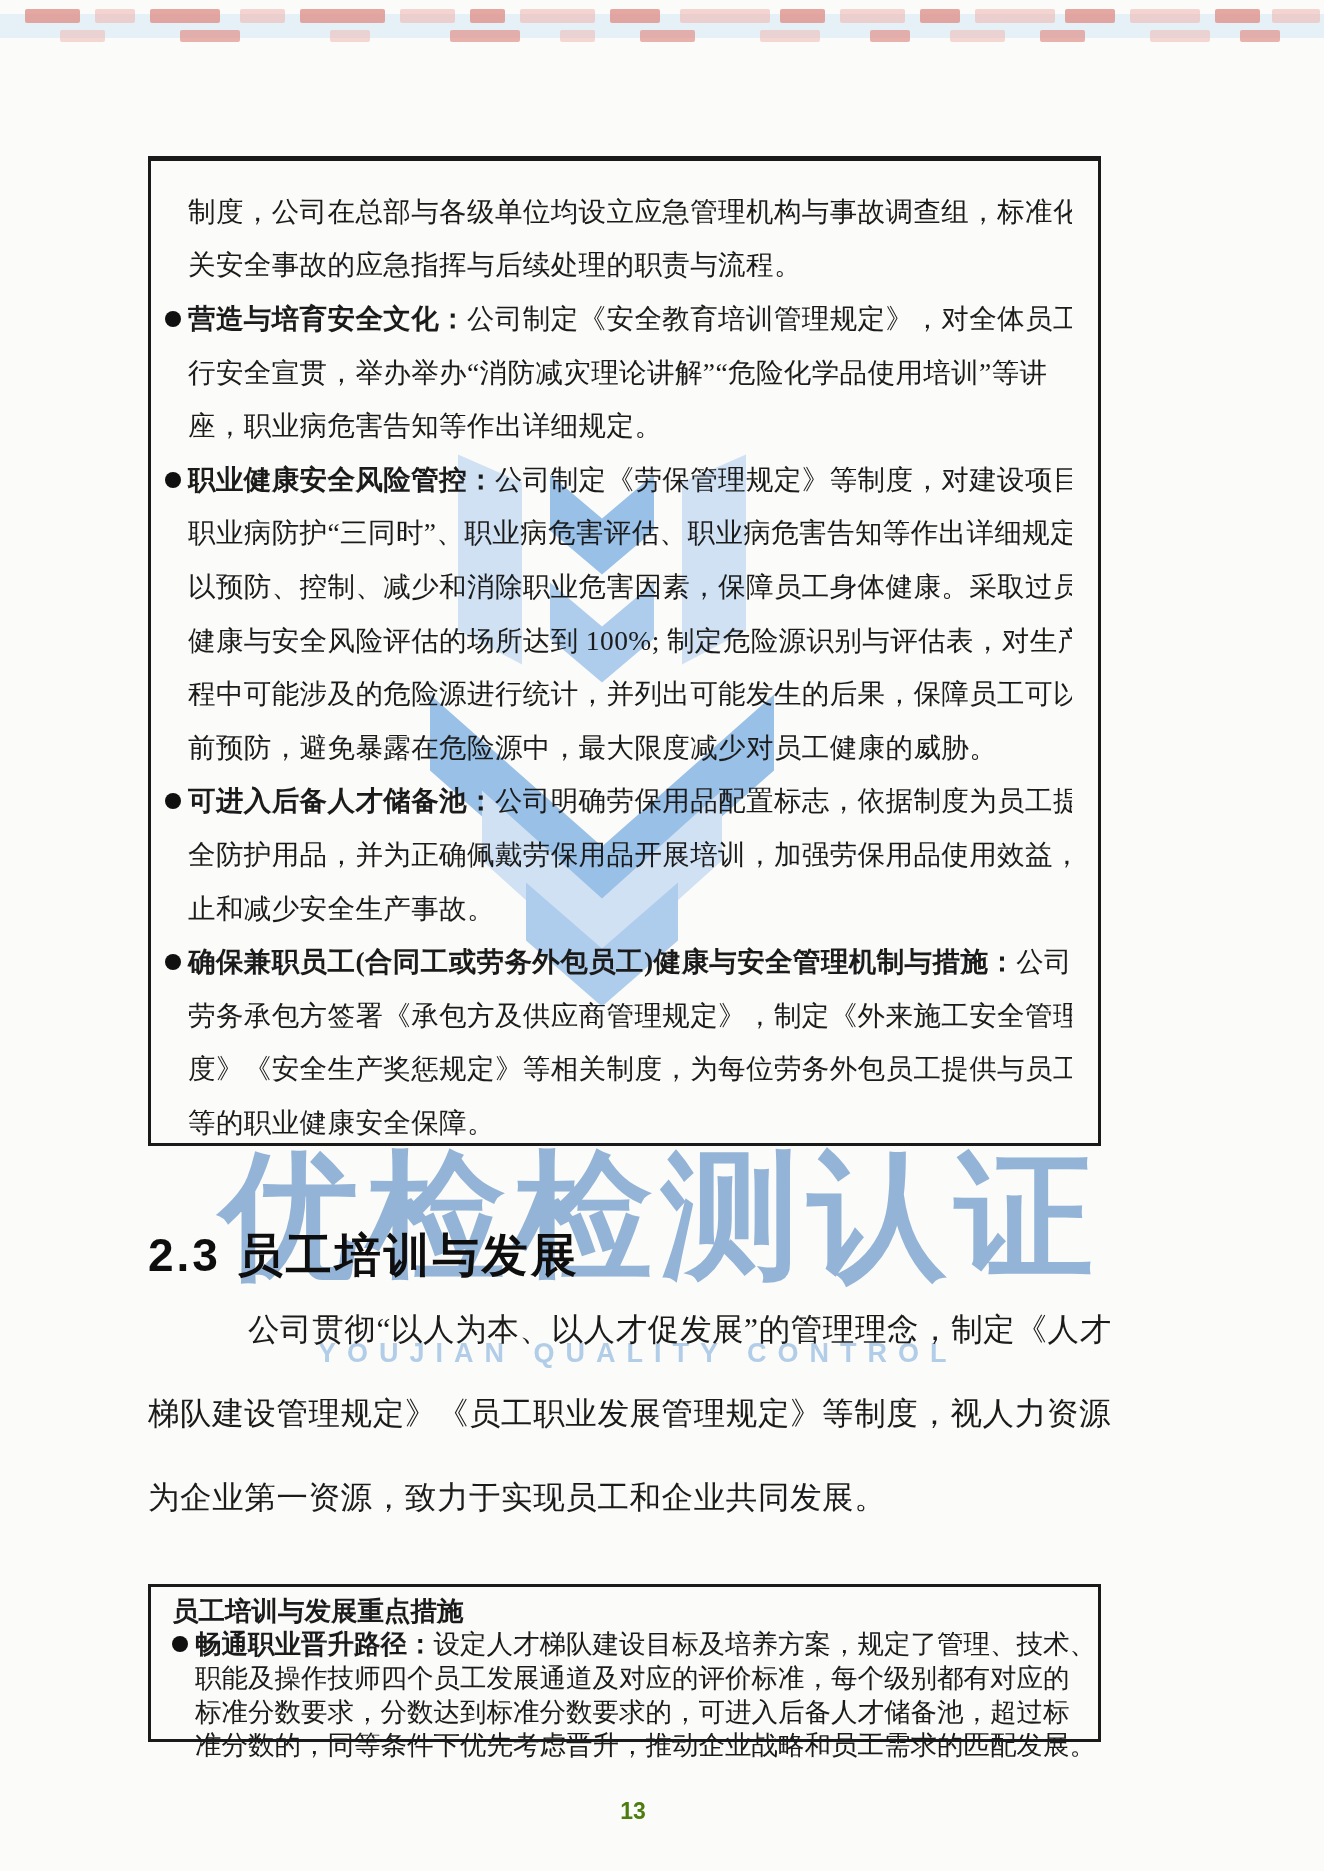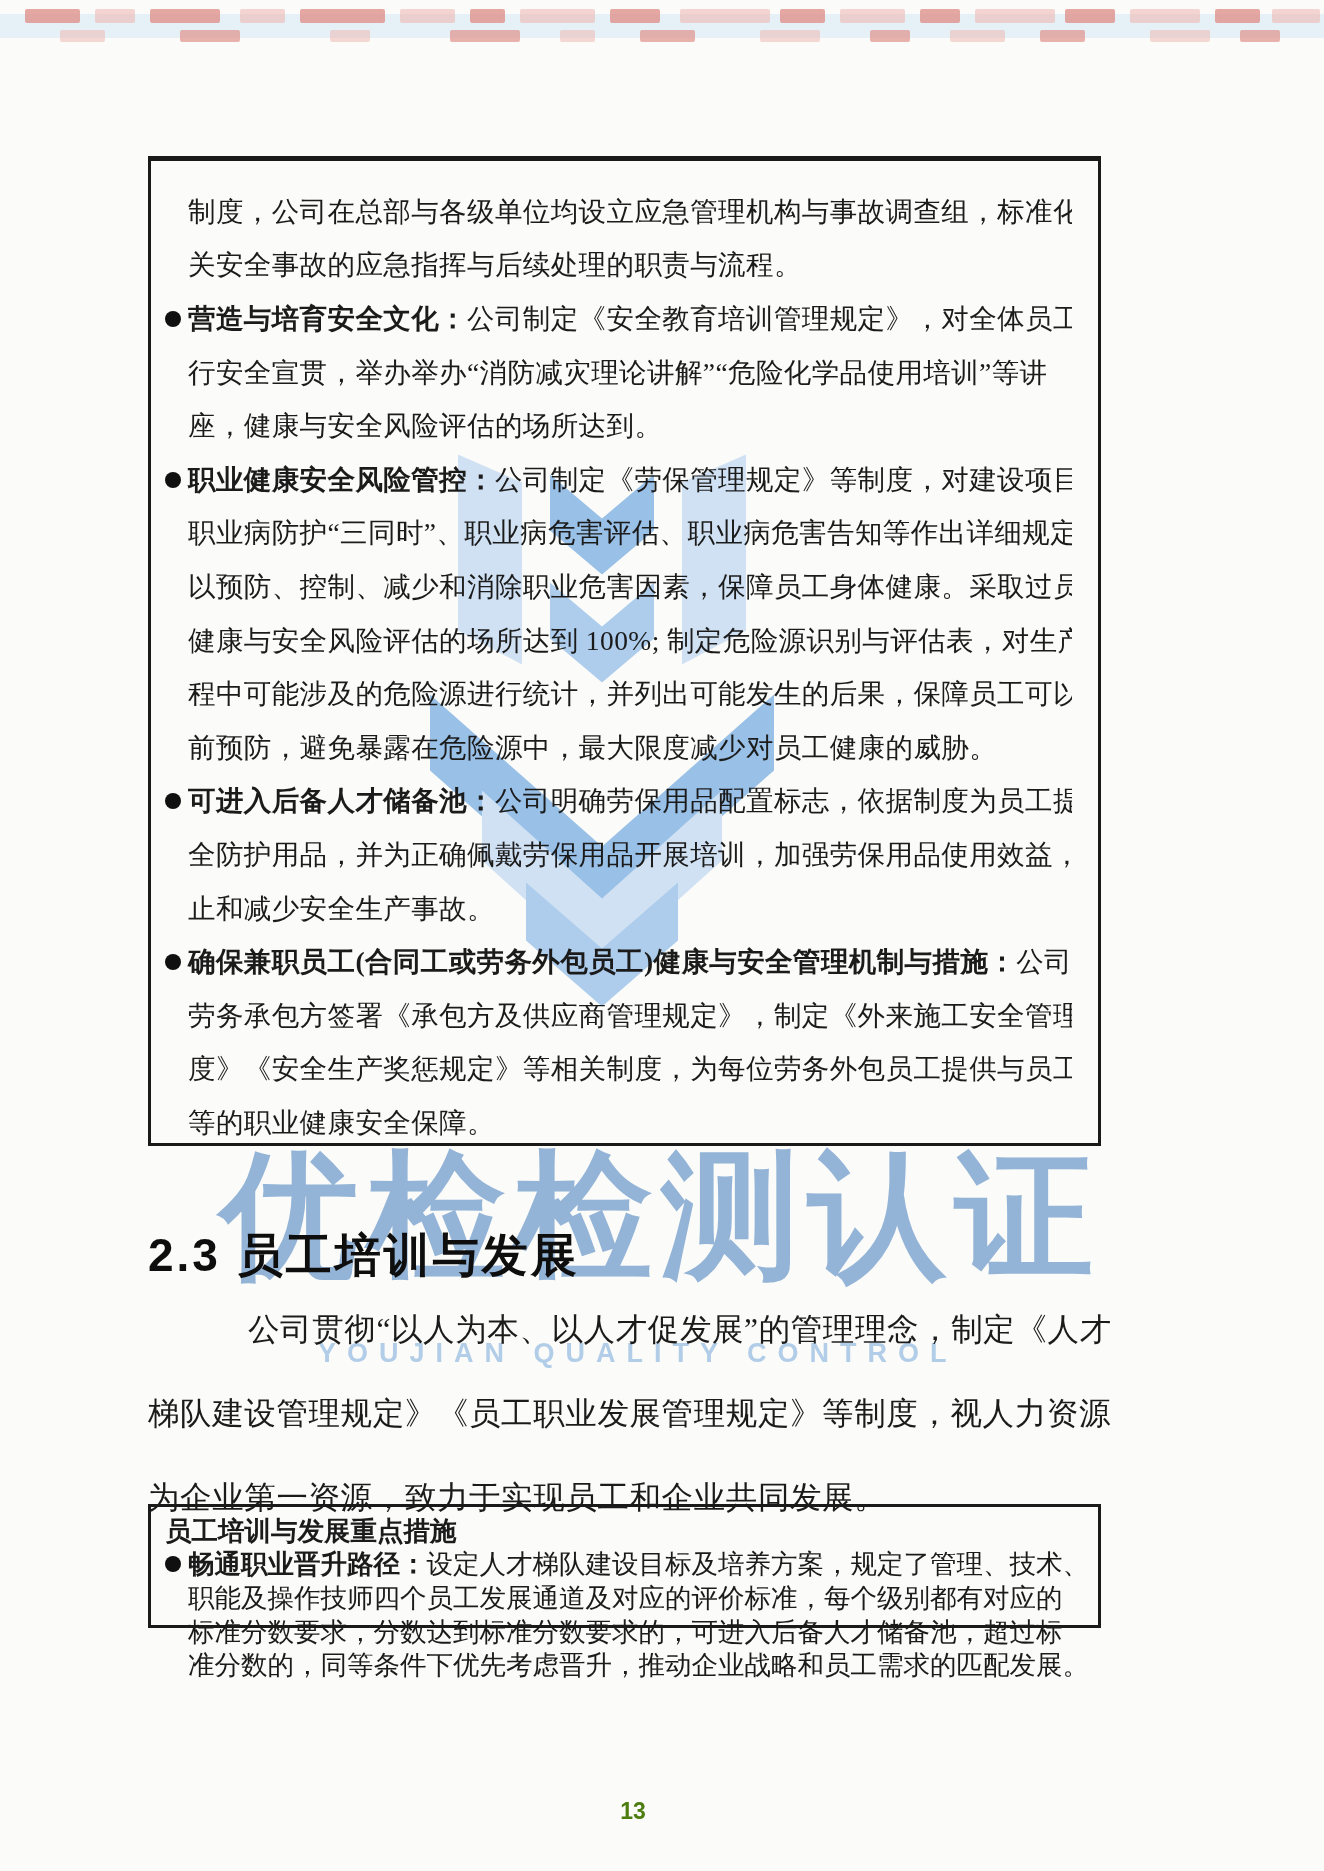--- a/index.html
+++ b/index.html
@@ -26,21 +26,21 @@
     position:absolute;left:318px;top:1338px;
     font-size:27px;font-weight:bold;letter-spacing:11px;
     color:rgba(130,175,220,0.6);white-space:nowrap;
     font-family:"Liberation Sans","DejaVu Sans",sans-serif;
   }
   
   .content{position:absolute;inset:0;z-index:1;}
   .tbox{position:absolute;box-sizing:border-box;border:3px solid #1a1a1a;background:transparent;}
   .box1{left:148px;top:156px;width:953px;height:990px;border-top-width:5px;padding:24px 26px 0 0;}
   .box1 .line{height:53.6px;font-size:27.5px;letter-spacing:.4px;}
-  .box2{left:148px;top:1504px;width:953px;height:124px;padding:7px 8px 0 0;}
+  .box2{left:148px;top:1584px;width:953px;height:158px;padding:7px 8px 0 7px;}
   .box2 .line{height:33.6px;font-size:26.5px;letter-spacing:0;}
   .line{position:relative;display:flex;align-items:center;padding-left:37px;white-space:nowrap;overflow:hidden;}
   .line .dot{position:absolute;left:14px;top:50%;transform:translateY(-50%);
     width:16px;height:16px;border-radius:50%;background:#101010;}
   .line .b{font-weight:bold;}
   .line.hdr{padding-left:14px;font-weight:bold;}
   .heading{
     position:absolute;left:148px;top:1225px;
     font-size:46px;font-weight:bold;letter-spacing:3px;color:#0e0e0e;
     font-family:"Liberation Sans","DejaVu Sans",sans-serif;white-space:nowrap;
@@ -120,21 +120,21 @@
         </div>
         <div class="line">
           <span class="dot"></span>
           <span class="b">营造与培育安全文化：</span>
           <span>公司制定《安全教育培训管理规定》，对全体员工进</span>
         </div>
         <div class="line">
           <span>行安全宣贯，举办举办“消防减灾理论讲解”“危险化学品使用培训”等讲</span>
         </div>
         <div class="line">
-          <span>座，健康与安全风险评估的场所达到。</span>
+          <span>座，职业病危害告知等作出详细规定。</span>
         </div>
         <div class="line">
           <span class="dot"></span>
           <span class="b">职业健康安全风险管控：</span>
           <span>公司制定《劳保管理规定》等制度，对建设项目的</span>
         </div>
         <div class="line">
           <span>职业病防护“三同时”、职业病危害评估、职业病危害告知等作出详细规定，</span>
         </div>
         <div class="line">

